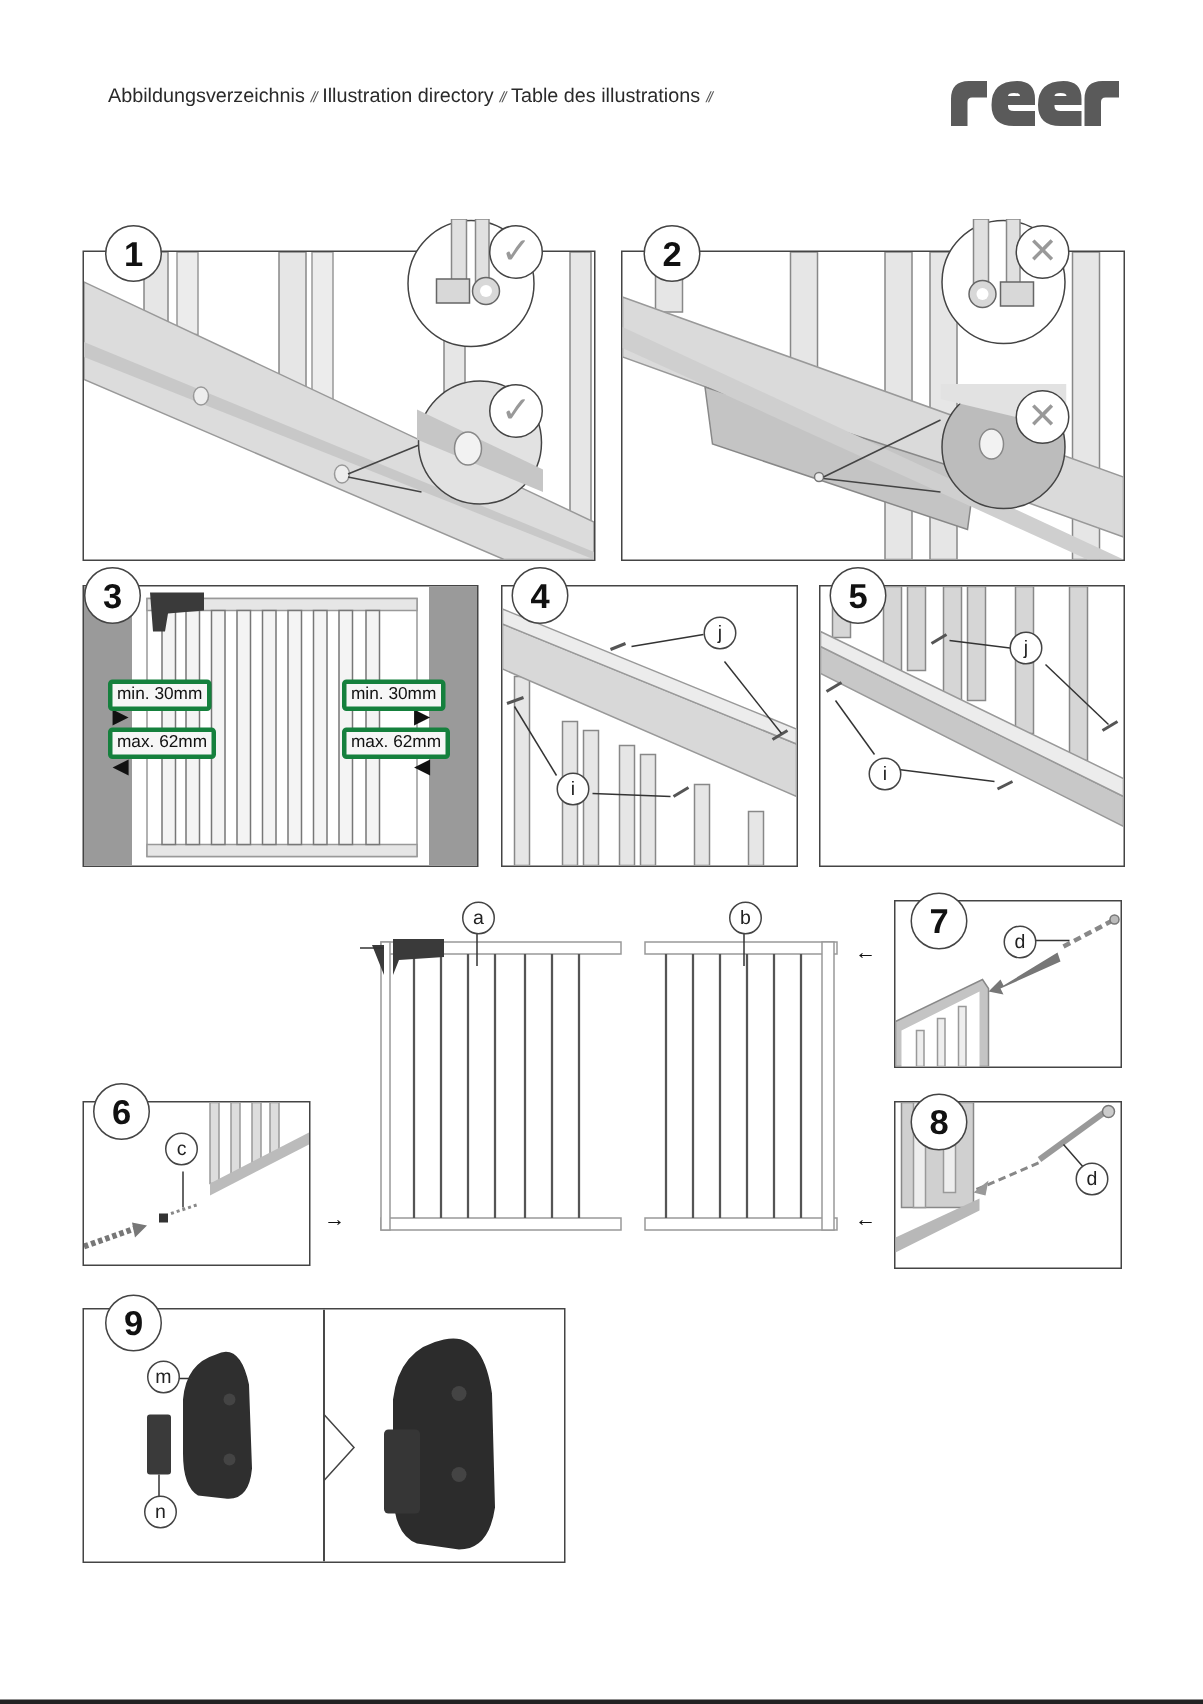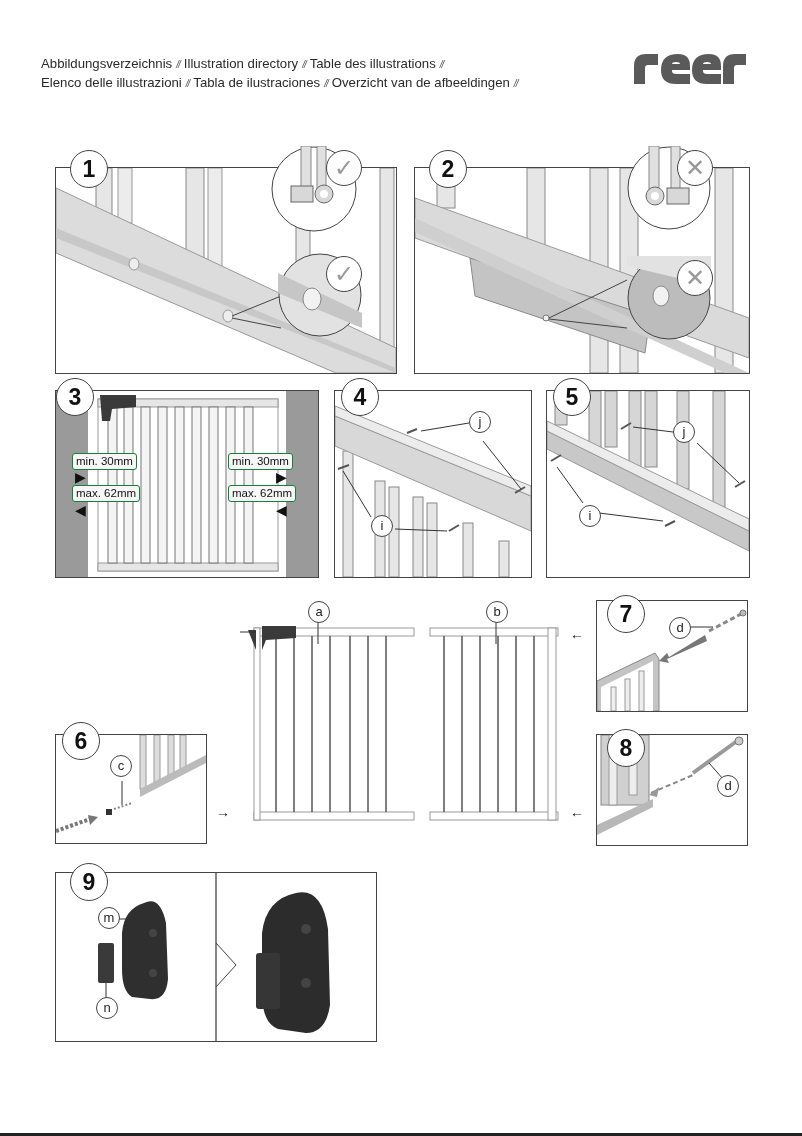--- a/index.html
+++ b/index.html
@@ -1,37 +1,34 @@
 <!DOCTYPE html>
 <html><head>
 <meta charset="utf-8">
 <style>
   html,body{margin:0;padding:0;background:#fff;}
   body{width:802px;height:1136px;position:relative;overflow:hidden;font-family:"Liberation Sans","DejaVu Sans",sans-serif;color:#222;}
-  .hdr{position:absolute;left:41px;top:55px;font-size:13.2px;line-height:18px;color:#2a2a2a;}
+  .hdr{position:absolute;left:72px;top:55px;font-size:13.2px;line-height:18px;color:#2a2a2a;}
   .hdr .line{white-space:nowrap;}
   .sep{font-size:10px;font-style:italic;letter-spacing:-1px;margin:0 4px;color:#555;}
   .logo{position:absolute;left:632px;top:48px;width:116px;height:38px;}
   .panel{position:absolute;border:1.3px solid #444;background:#fff;overflow:visible;}
   .panel svg.art{position:absolute;left:0;top:0;width:100%;height:100%;}
   .num{position:absolute;width:36px;height:36px;border-radius:50%;background:#fff;border:1.3px solid #444;font-weight:bold;font-size:23px;line-height:36px;text-align:center;color:#111;z-index:3;}
   .lbl{position:absolute;width:20px;height:20px;border-radius:50%;background:#fff;border:1px solid #444;font-size:13px;line-height:19px;text-align:center;color:#222;z-index:3;}
-  .tag{position:absolute;background:#f6f6f6;border:1px solid #15803d;border-radius:3px;font-size:11.5px;padding:0 3px;line-height:15px;white-space:nowrap;color:#111;z-index:3;}
+  .tag{position:absolute;background:#f6f6f6;border:3px solid #15803d;border-radius:3px;font-size:11.5px;padding:0 3px;line-height:15px;white-space:nowrap;color:#111;z-index:3;}
   .arrow{position:absolute;font-size:14px;color:#111;line-height:14px;}
   .bottom-rule{position:absolute;left:0;right:0;top:1133px;height:3px;background:#222;}
 </style>
 </head>
 <body>
 
 <div class="hdr">
   <div class="line">
     <span>Abbildungsverzeichnis</span><span class="sep">//</span><span>Illustration directory</span><span class="sep">//</span><span>Table des illustrations</span><span class="sep">//</span>
-  </div>
-  <div class="line">
-    <span>Elenco delle illustrazioni</span><span class="sep">//</span><span>Tabla de ilustraciones</span><span class="sep">//</span><span>Overzicht van de afbeeldingen</span><span class="sep">//</span>
   </div>
 </div>
 
 <svg class="logo" viewBox="0 0 116 38">
   <g fill="#5a5a5a">
     <path d="M2 36 V18 Q2 6 14 6 H26 V17 H16 Q13 17 13 20 V36 Z"></path>
     <path d="M29 22 Q29 6 46 6 Q58 6 58 18 V22 H40 V23 Q40 26 44 26 H58 V36 H44 Q29 36 29 22 Z M40 16 H48 Q48 14 44 14 Q40 14 40 16 Z"></path>
     <path d="M60 22 Q60 6 77 6 Q89 6 89 18 V22 H71 V23 Q71 26 75 26 H89 V36 H75 Q60 36 60 22 Z M71 16 H79 Q79 14 75 14 Q71 14 71 16 Z"></path>
     <path d="M91 36 V18 Q91 6 103 6 H114 V17 H105 Q102 17 102 20 V36 Z"></path>
   </g>

